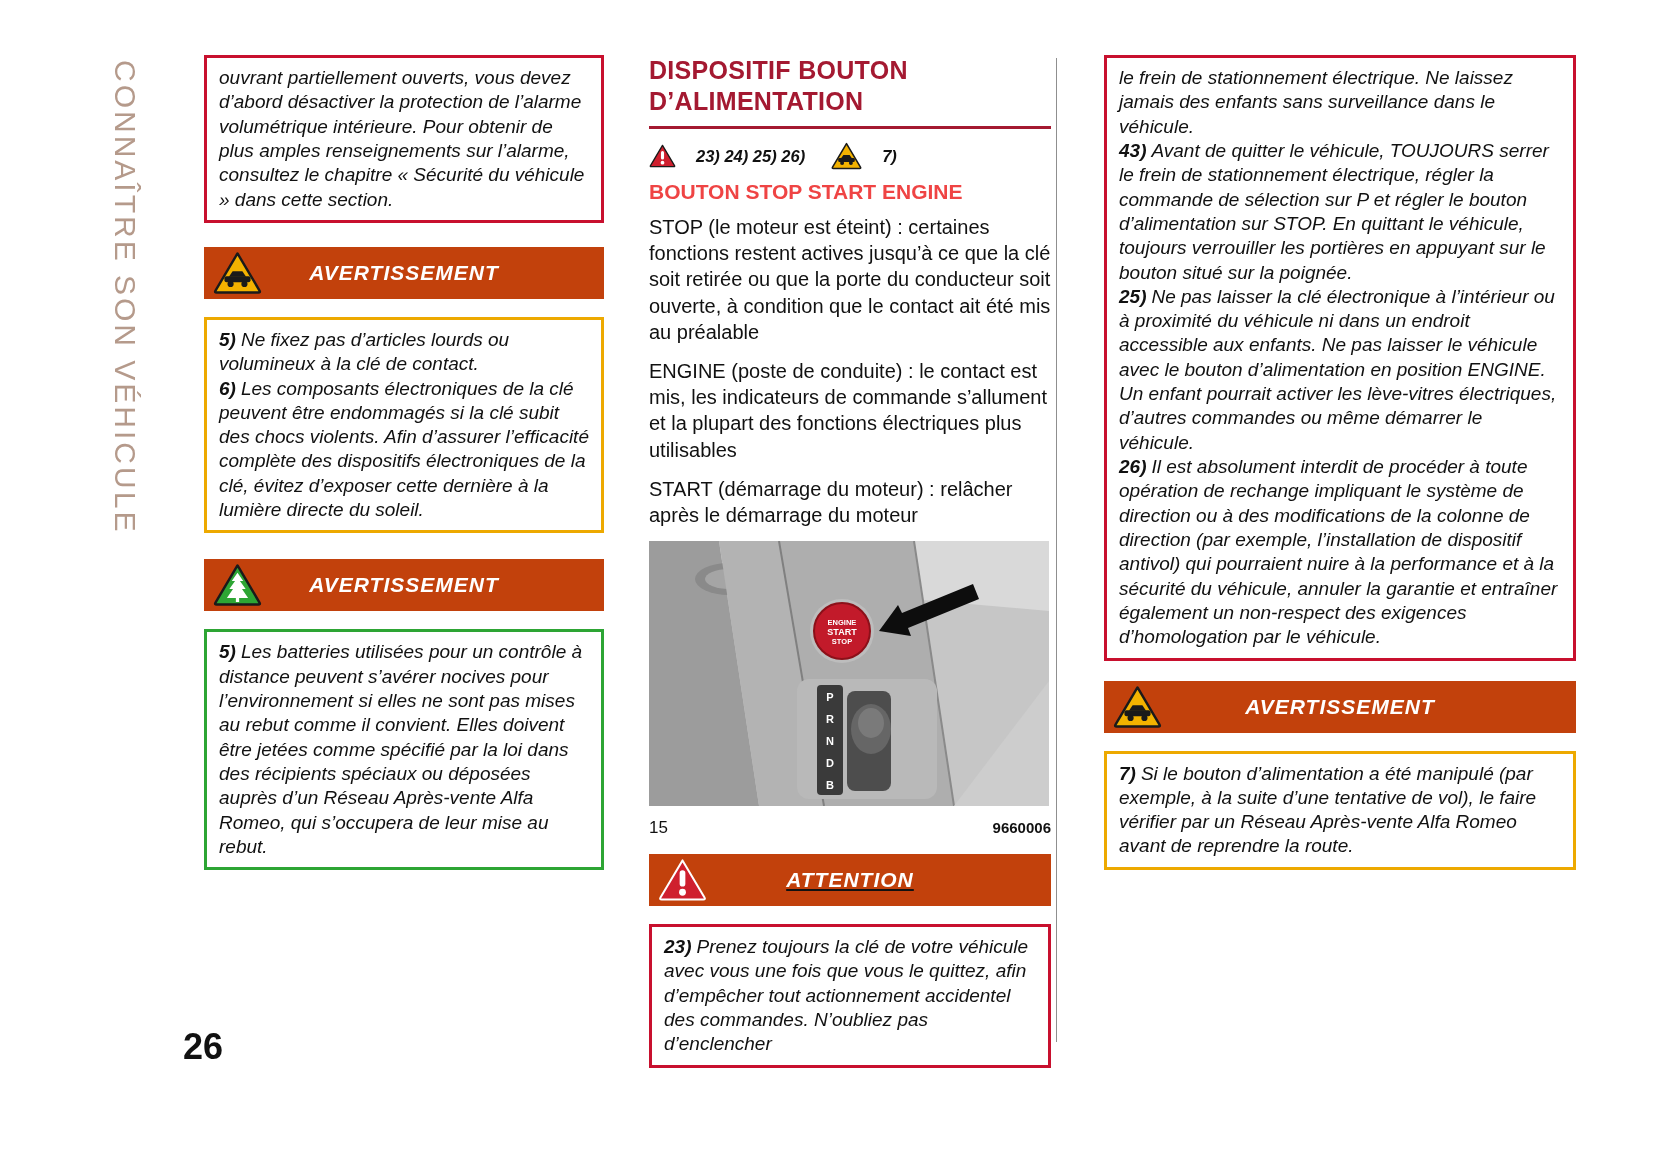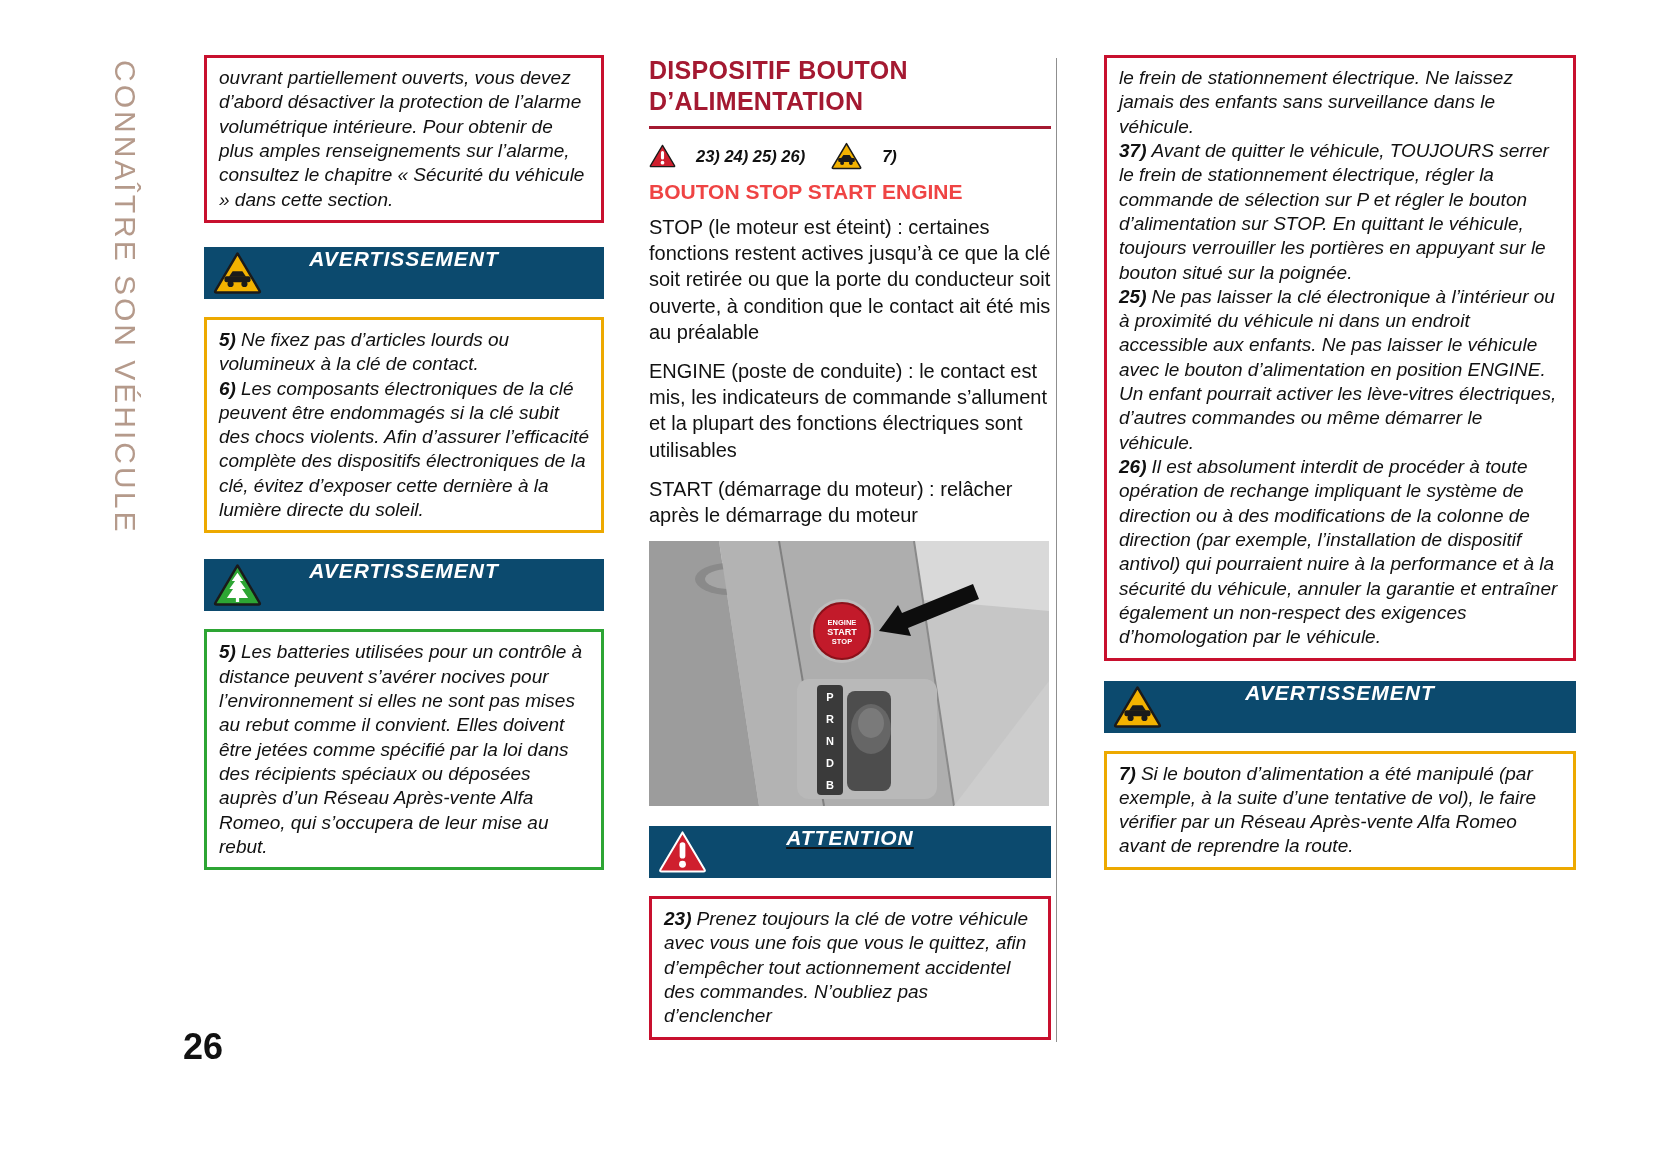--- a/index.html
+++ b/index.html
@@ -12,21 +12,21 @@
   .col{position:absolute;top:55px;padding-left:21px;}
   .col-1{left:183px;width:400px;}
   .col-2{left:628px;width:402px;}
   .col-3{left:1083px;width:472px;}
   .box{border:3px solid #c8102e;padding:8px 12px;font-style:italic;font-size:19px;line-height:1.28;color:#111;}
   .box p{margin:0;}
   .num{font-weight:bold;padding-right:5px;}
   .b-red{border-color:#c8102e;}
   .b-yellow{border-color:#eda900;font-style:italic;}
   .b-green{border-color:#2da534;}
-  .warn-header{position:relative;height:52px;background:#0c4a6e;display:flex;align-items:flex-start;justify-content:center;}
+  .warn-header{position:relative;height:52px;background:#c2410c;display:flex;align-items:center;justify-content:center;}
   .warn-title{color:#fff;font-weight:bold;font-style:italic;font-size:21px;letter-spacing:1px;}
   .hdr-icon{position:absolute;left:9px;top:4px;}
   .mt-18{margin-top:18px;}
   .mt-20{margin-top:20px;}
   .mt-24{margin-top:24px;}
   .mt-26{margin-top:26px;}
   .mt-40{margin-top:16px;text-decoration:underline;}
   .article-title{color:#a41931;font-size:25px;font-weight:bold;line-height:1.22;margin:0;letter-spacing:.3px;}
   .title-rule{height:3px;background:#a41931;margin-top:10px;}
   .refs-row{display:flex;align-items:center;gap:20px;margin:13px 0 10px;font-style:italic;font-weight:bold;font-size:16.5px;}
@@ -102,21 +102,21 @@
         <rect x="14" y="31" width="32" height="7.5" rx="2.5" fill="#1a1a1a"></rect>
         <circle cx="21.5" cy="40.5" r="3.8" fill="#1a1a1a"></circle>
         <circle cx="38.5" cy="40.5" r="3.8" fill="#1a1a1a"></circle>
       </svg>
       <span>7)</span>
     </div>
 
     <h2 class="subtitle">BOUTON STOP START ENGINE</h2>
 
     <p class="body-p">STOP (le moteur est éteint) : certaines fonctions restent actives jusqu’à ce que la clé soit retirée ou que la porte du conducteur soit ouverte, à condition que le contact ait été mis au préalable</p>
-    <p class="body-p">ENGINE (poste de conduite) : le contact est mis, les indicateurs de commande s’allument et la plupart des fonctions électriques sont utilisables</p>
+    <p class="body-p">ENGINE (poste de conduite) : le contact est mis, les indicateurs de commande s’allument et la plupart des fonctions électriques plus utilisables</p>
     <p class="body-p">START (démarrage du moteur) : relâcher après le démarrage du moteur</p>
 
     <figure class="figure">
       <svg width="400" height="265" viewBox="0 0 400 265" role="img">
         <rect width="400" height="265" fill="#c6c6c6"></rect>
         <polygon points="0,0 400,0 400,70 0,35" fill="#d9d9d9"></polygon>
         <polygon points="0,0 70,0 110,265 0,265" fill="#9c9c9c"></polygon>
         <ellipse cx="80" cy="38" rx="34" ry="16" fill="#8a8a8a"></ellipse>
         <ellipse cx="80" cy="38" rx="24" ry="10" fill="#a5a5a5"></ellipse>
         <polygon points="70,0 130,0 175,265 110,265" fill="#b3b3b3"></polygon>
@@ -138,41 +138,45 @@
           <rect x="198" y="150" width="44" height="100" rx="8" fill="#4d4d4d"></rect>
           <ellipse cx="222" cy="188" rx="20" ry="25" fill="#666"></ellipse>
           <ellipse cx="222" cy="182" rx="13" ry="15" fill="#7a7a7a"></ellipse>
           <text x="181" y="160" text-anchor="middle" font-size="11" font-weight="bold" fill="#fff" font-family="Liberation Sans, sans-serif">P</text>
           <text x="181" y="182" text-anchor="middle" font-size="11" font-weight="bold" fill="#fff" font-family="Liberation Sans, sans-serif">R</text>
           <text x="181" y="204" text-anchor="middle" font-size="11" font-weight="bold" fill="#fff" font-family="Liberation Sans, sans-serif">N</text>
           <text x="181" y="226" text-anchor="middle" font-size="11" font-weight="bold" fill="#fff" font-family="Liberation Sans, sans-serif">D</text>
           <text x="181" y="248" text-anchor="middle" font-size="11" font-weight="bold" fill="#fff" font-family="Liberation Sans, sans-serif">B</text>
         </g>
       </svg>
+      <figcaption class="fig-caption">
+        <span class="fig-num">15</span>
+        <span class="fig-code">9660006</span>
+      </figcaption>
     </figure>
 
     <div class="warn-header mt-40">
       <svg class="hdr-icon" width="49" height="44" viewBox="0 0 60 54">
         <path d="M30 3 L57 48.5 Q58.5 51 55.5 51 L4.5 51 Q1.5 51 3 48.5 Z" fill="#cf1f2e" stroke="#ffffff" stroke-width="2.5" stroke-linejoin="round"></path>
         <rect x="26.5" y="15" width="7" height="20" rx="3.5" fill="#ffffff"></rect>
         <circle cx="30" cy="42" r="4.2" fill="#ffffff"></circle>
       </svg>
       <span class="warn-title">ATTENTION</span>
     </div>
 
     <div class="box b-red mt-18">
       <p><b class="num">23)</b><span>Prenez toujours la clé de votre véhicule avec vous une fois que vous le quittez, afin d’empêcher tout actionnement accidentel des commandes. N’oubliez pas d’enclencher</span></p>
     </div>
   </div>
 
   <div class="col col-3">
 
     <div class="box b-red">
       <p>le frein de stationnement électrique. Ne laissez jamais des enfants sans surveillance dans le véhicule.</p>
-      <p><b class="num">37)</b><span>Avant de quitter le véhicule, TOUJOURS serrer le frein de stationnement électrique, régler la commande de sélection sur P et régler le bouton d’alimentation sur STOP. En quittant le véhicule, toujours verrouiller les portières en appuyant sur le bouton situé sur la poignée.</span></p>
+      <p><b class="num">43)</b><span>Avant de quitter le véhicule, TOUJOURS serrer le frein de stationnement électrique, régler la commande de sélection sur P et régler le bouton d’alimentation sur STOP. En quittant le véhicule, toujours verrouiller les portières en appuyant sur le bouton situé sur la poignée.</span></p>
       <p><b class="num">25)</b><span>Ne pas laisser la clé électronique à l’intérieur ou à proximité du véhicule ni dans un endroit accessible aux enfants. Ne pas laisser le véhicule avec le bouton d’alimentation en position ENGINE. Un enfant pourrait activer les lève-vitres électriques, d’autres commandes ou même démarrer le véhicule.</span></p>
       <p><b class="num">26)</b><span>Il est absolument interdit de procéder à toute opération de rechange impliquant le système de direction ou à des modifications de la colonne de direction (par exemple, l’installation de dispositif antivol) qui pourraient nuire à la performance et à la sécurité du véhicule, annuler la garantie et entraîner également un non-respect des exigences d’homologation par le véhicule.</span></p>
     </div>
 
     <div class="warn-header mt-20">
       <svg class="hdr-icon" width="49" height="44" viewBox="0 0 60 54">
         <path d="M30 3 L57 48.5 Q58.5 51 55.5 51 L4.5 51 Q1.5 51 3 48.5 Z" fill="#f3b200" stroke="#1a1a1a" stroke-width="3" stroke-linejoin="round"></path>
         <path d="M19.5 31.5 l4.5 -6.5 h12 l4.5 6.5 z" fill="#1a1a1a"></path>
         <rect x="14" y="31" width="32" height="7.5" rx="2.5" fill="#1a1a1a"></rect>
         <circle cx="21.5" cy="40.5" r="3.8" fill="#1a1a1a"></circle>

